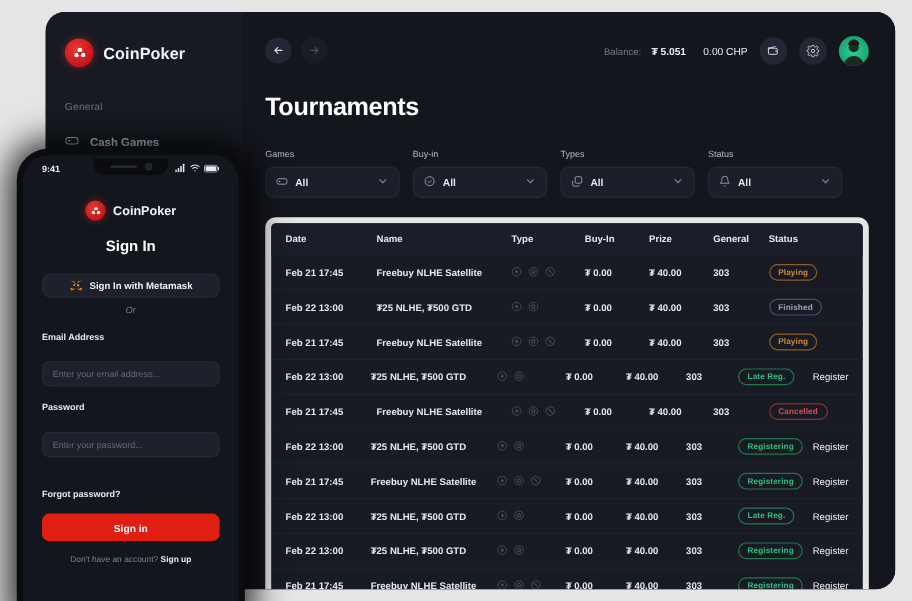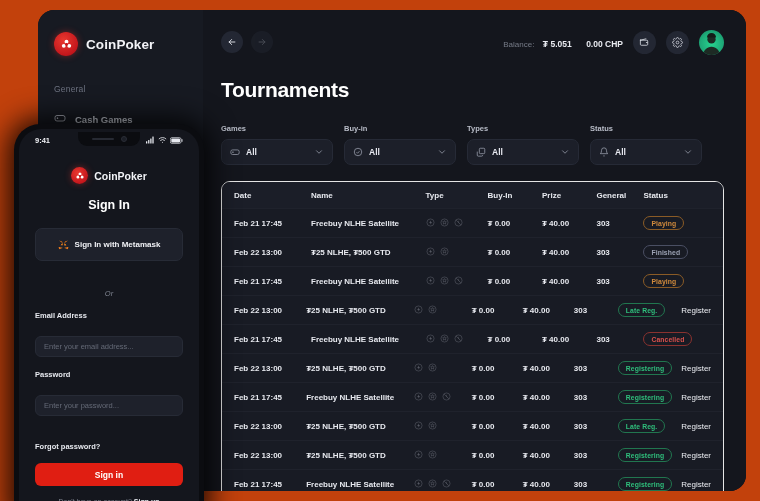--- a/index.html
+++ b/index.html
@@ -2,21 +2,21 @@
 <html><head>
 <meta charset="utf-8">
 <style>
   * { box-sizing: border-box; margin: 0; padding: 0; }
   html, body {
     width: 760px; height: 501px;
     background: #000000;
     font-family: "Liberation Sans", sans-serif;
     overflow: hidden;
   }
-  #stage { position: relative; width: 760px; height: 501px; background: #c2410c; }
+  #stage { position: relative; width: 760px; height: 501px; background: #e5e5e5; }
 
   
   .app-window {
     position: absolute;
     left: 38px; top: 10px;
     width: 708px; height: 481px;
     background: #14161d;
     border-radius: 16px;
     overflow: hidden;
     display: flex;
@@ -55,49 +55,49 @@
   .circ-btn {
     width: 22px; height: 22px; border-radius: 50%;
     background: #232733;
     display:flex; align-items:center; justify-content:center;
     border: none;
   }
   .circ-btn.dim { opacity: .45; }
   .topbar-right { margin-left: auto; display:flex; align-items:center; gap: 10px; }
   .bal-label { color: #767b87; font-size: 8px; text-align: center; }
   .bal-val { color: #e9ebf1; font-size: 8.5px; font-weight: 700; margin-left: 4px;}
-  .bal-val2 { color: #e9ebf1; font-size: 8.5px; font-weight: 700; margin-left: 10px;}
+  .bal-val2 { color: #e9ebf1; font-size: 8.5px; font-weight: 400; margin-left: 10px;}
   .icon-btn {
     width: 23px; height: 23px; border-radius: 50%;
     background: #232733; display:flex; align-items:center; justify-content:center;
   }
   .avatar {
     width: 25px; height: 25px; border-radius: 50%;
     background: radial-gradient(circle at 50% 55%, #27d38f 0%, #1ea978 60%, #16845f 100%);
     display:flex; align-items:flex-end; justify-content:center;
     overflow:hidden; position:relative;
   }
   .page-title { color: #ffffff; font-size: 21px; font-weight: 700; margin-top: 22px; letter-spacing:-.3px;}
 
   
   .filters { display:flex; gap: 11px; margin-top: 22px; }
   .filter { width: 112px; }
-  .filter-label { color: #b9bdc8; font-size: 7.5px; margin-bottom: 6px; font-weight: bold; }
+  .filter-label { color: #b9bdc8; font-size: 7.5px; margin-bottom: 6px; }
   .select {
     height: 26px; background:#1c1f29; border:1px solid #262a36; border-radius: 7px;
     display:flex; align-items:center; padding: 0 8px; gap:6px;
   }
   .select-val { color:#e6e8ef; font-size: 8.5px; font-weight:600; }
   .chev { margin-left:auto; }
 
   
   .table-wrap {
     margin-top: 16px;
     background:#181b24;
-    border: 1px solid #e5e5e5;
+    border: 5px solid #e5e5e5;
     border-radius: 9px 9px 0 0;
     overflow: hidden;
     height: 320px;
   }
   .trow { display:flex; align-items:center; height: 29px; padding: 0 12px; border-bottom: 1px solid #1f222c;}
   .thead { background:#1b1e28; height: 27px; }
   .thead .c { color:#9ea3b0; font-size:7.5px; font-weight:600; }
   .trow .c { color:#e7e9ef; font-size: 8px; font-weight: 600; }
   .c-date  { width: 82px; }
   .c-name  { width: 122px; }
@@ -149,25 +149,25 @@
   .speaker { width:22px; height:2.5px; border-radius:2px; background:#272a33; }
   .cam { width:6px; height:6px; border-radius:50%; background:#1b1e26; border:1px solid #2a2d36;}
   .sb-right { margin-left:auto; display:flex; align-items:center; gap:3px; }
 
   .ph-brand { display:flex; align-items:center; justify-content:center; gap:6px; margin-top: 16px; }
   .ph-brand .brand-mark { width:17px; height:17px; }
   .ph-brand-name { color:#f2f3f7; font-size:10.5px; font-weight:700; }
   .ph-title { color:#ffffff; font-size:12.5px; font-weight:700; text-align:center; margin-top:14px; }
   .ph-sub { color:#7d828e; font-size:7.5px; text-align:center; margin-top:6px; line-height:1.45; padding:0 8px;}
   .mm-btn {
-    margin-top: 16px; height:33px; background:#1e212b; border:1px solid #272b36; border-radius:7px;
+    margin-top: 16px; height:20px; background:#1e212b; border:1px solid #272b36; border-radius:7px;
     display:flex; align-items:center; justify-content:center; gap:6px;
   }
   .mm-label { color:#f0f1f5; font-size:8px; font-weight:700; }
-  .or { color:#7d828e; font-size:7.5px; text-align:center; margin-top:28px;font-style:italic; }
+  .or { color:#7d828e; font-size:7.5px; text-align:center; margin-top:6px;font-style:italic; }
   .fld-label { color:#e7e9ef; font-size:7.5px; font-weight:700; margin-top:13px; margin-bottom:5px;}
   .fld {
     height:21px; background:#1e212b; border:1px solid #272b36; border-radius:6px;
     display:flex; align-items:center; padding:0 8px;margin-top:16px;
   }
   .fld-ph { color:#656a77; font-size:7.5px; }
   .forgot { color:#e7e9ef; font-size:7.5px; font-weight:700; margin-top:26px; }
   .signin-btn {
     margin-top:12px; height:23px; background:#e01e12; border-radius:6px;
     display:flex; align-items:center; justify-content:center;

